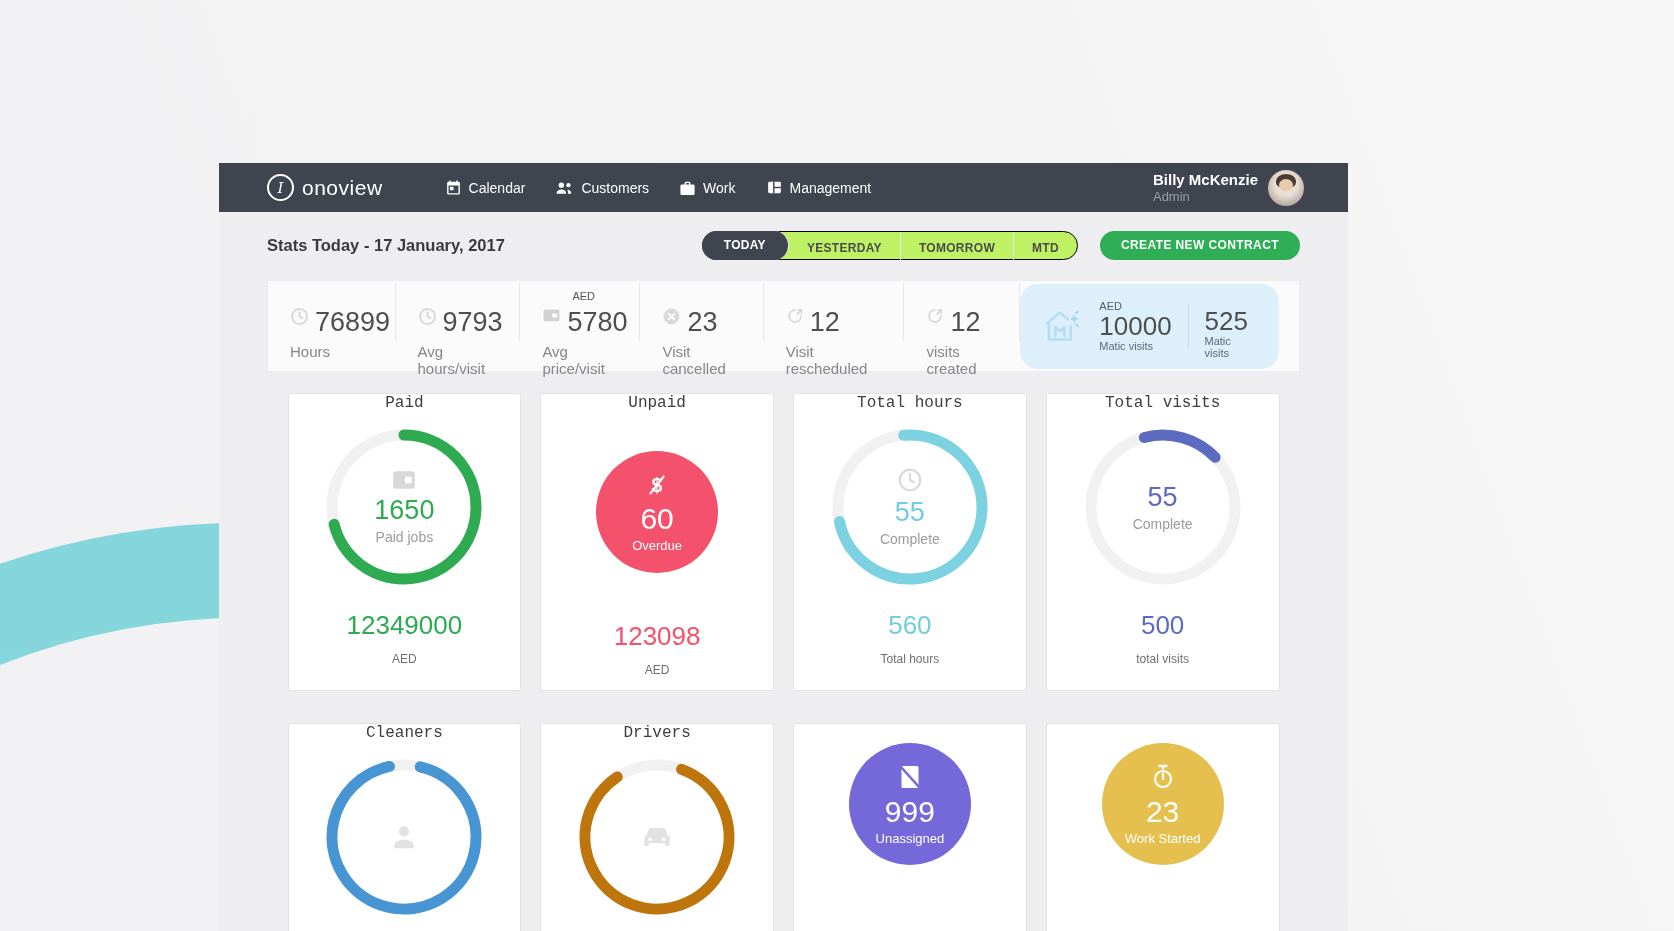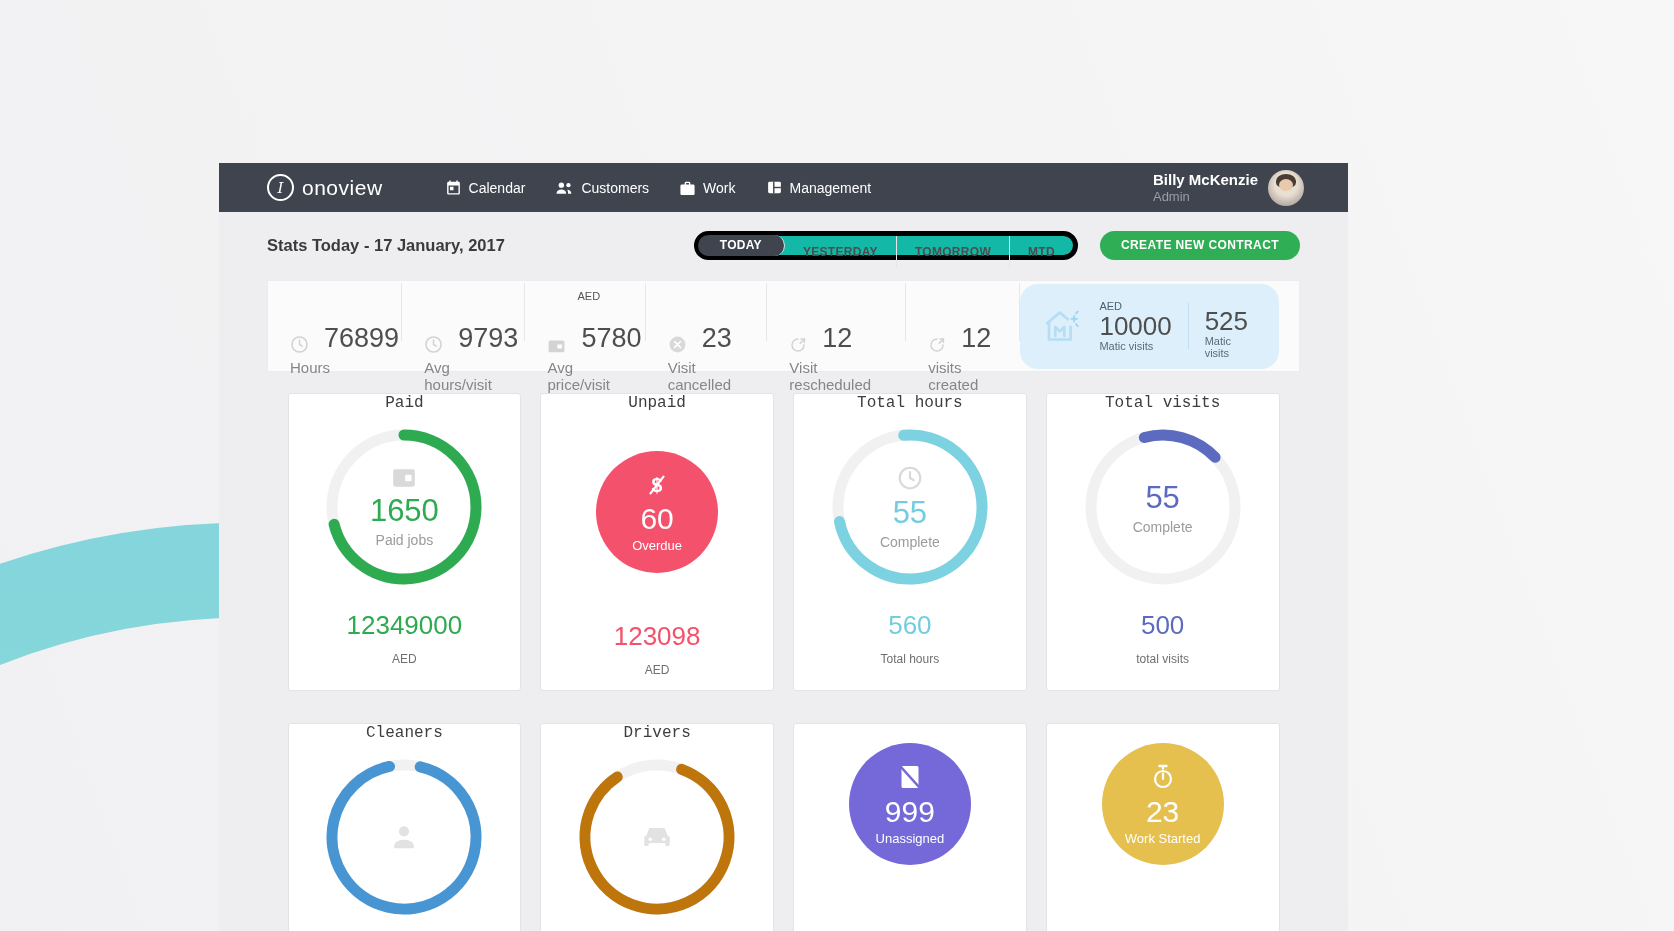--- a/index.html
+++ b/index.html
@@ -27,34 +27,34 @@
   .nav-user-name { color:#fff; font-size:15px; font-weight:700; }
   .nav-user-role { color:#989da6; font-size:13px; margin-top:1px; }
   .avatar { width:36px; height:36px; border-radius:50%; background:radial-gradient(circle at 50% 40%, #e8ded2 0 40%, #b7aca4 75%); position:relative; overflow:hidden; }
   .avatar::before { content:""; position:absolute; left:8px; top:4px; width:20px; height:14px; border-radius:50% 50% 40% 40%; background:#4a3c35; }
   .avatar::after { content:""; position:absolute; left:11px; top:9px; width:14px; height:12px; border-radius:50%; background:#e8c9ad; }
 
   
   .content { background:#eeeef0; height:719px; padding:18px 48px 0; }
   .header-row { display:flex; align-items:center; height:30px; }
   .page-title { font-size:16.5px; font-weight:700; color:#3b3b3b; }
-  .tabs { margin-left:auto; display:flex; background:#14b8a6; border:5px solid #000000; border-radius:16px; height:29px; align-items:stretch; }
+  .tabs { margin-left:auto; display:flex; background:#bef264; border:1px solid #000000; border-radius:16px; height:29px; align-items:stretch; }
   .tab { display:flex; align-items:center; padding:16px 18px; font-size:12px; font-weight:700; color:#4c4c4c;
     border-right:1px solid #e6e6e8; letter-spacing:.3px; cursor:pointer; }
   .tab:last-child { border-right:none; }
   .tab.active { background:#3f444e; color:#fff; border-radius:16px; margin:-1px 0 -1px -1px; padding:0 22px; }
   .create-btn { margin-left:22px; height:29px; border:none; border-radius:16px; background:#2fae55; color:#fff;
     font-family:"Liberation Sans",sans-serif; font-size:12px; font-weight:700; letter-spacing:.4px; padding:0 21px; cursor:pointer; }
 
   
   .stats-strip { margin-top:20px; height:92px; background:#fbfbfc; border:1px solid #ececee;
     display:flex; align-items:stretch; padding:0 20px 0 0; position:relative; }
   .stat { position:relative; min-width:112px; padding:26px 10px 0 22px; }
   .stat::after { content:""; position:absolute; right:0; top:2px; height:58px; width:1px; background:#e7e7e9; }
-  .stat-top { display:flex; align-items:flex-end; gap:15px;margin-top:16px; }
+  .stat-top { display:flex; align-items:flex-start; gap:6px; }
   .stat-value { font-size:27px; font-weight:300; color:#4e4e4e; }
   .stat-prefix { position:absolute; top:9px; left:52px; font-size:11px; color:#555; }
   .stat-label { font-size:15px; color:#868686; margin-top:5px; }
   .stat-icon { flex:none; }
 
   .matic-box { margin-left:auto; align-self:center; display:flex; align-items:center; gap:16px;
     background:#ddeffa; border-radius:18px; padding:9px 26px 10px 20px; }
   .matic-col { display:flex; flex-direction:column; }
   .matic-cur { font-size:11px; color:#4b5f6b; }
   .matic-num { font-size:26px; font-weight:300; color:#4e4e4e; line-height:28px; }
@@ -65,21 +65,21 @@
   
   .cards { display:flex; gap:19px; width:992px; margin:21px auto 0; }
   .cards.row2 { margin-top:32px; }
   .card { width:234px; height:298px; background:#fff; border:1px solid #e3e3e5; border-radius:3px; }
   .card-title { text-align:center; font-size:16px; color:#3d3d3d; height:19px;font-family:Liberation Mono, monospace; }
   .chart-wrap { position:relative; width:164px; height:164px; margin:12px auto 0; }
   .ring { width:164px; height:164px; }
   .ring-bg { fill:none; stroke:#f1f1f2; stroke-width:11; }
   .ring-fg { fill:none; stroke-width:11; stroke-linecap:round; }
   .center-overlay { position:absolute; inset:0; display:flex; flex-direction:column; align-items:center; justify-content:center; }
-  .center-value { font-size:31px; font-weight:400; }
+  .center-value { font-size:27px; font-weight:400; }
   .center-label { font-size:14px; color:#9b9b9b; margin-top:3px; }
   .footer-value { text-align:center; font-size:26px; font-weight:400; margin-top:21px; }
   .footer-label { text-align:center; font-size:12px; color:#6f6f6f; margin-top:11px; }
 
   .disc { width:122px; height:122px; border-radius:50%; margin:38px auto 0;
     display:flex; flex-direction:column; align-items:center; justify-content:center; color:#fff; }
   .disc .center-value { font-size:30px; color:#fff; }
   .disc .center-label { font-size:13px; color:#fff; margin-top:2px;text-align:right; }
   .disc-card .footer-value { margin-top:48px; }
   .card.no-title .disc { margin-top:19px; }

